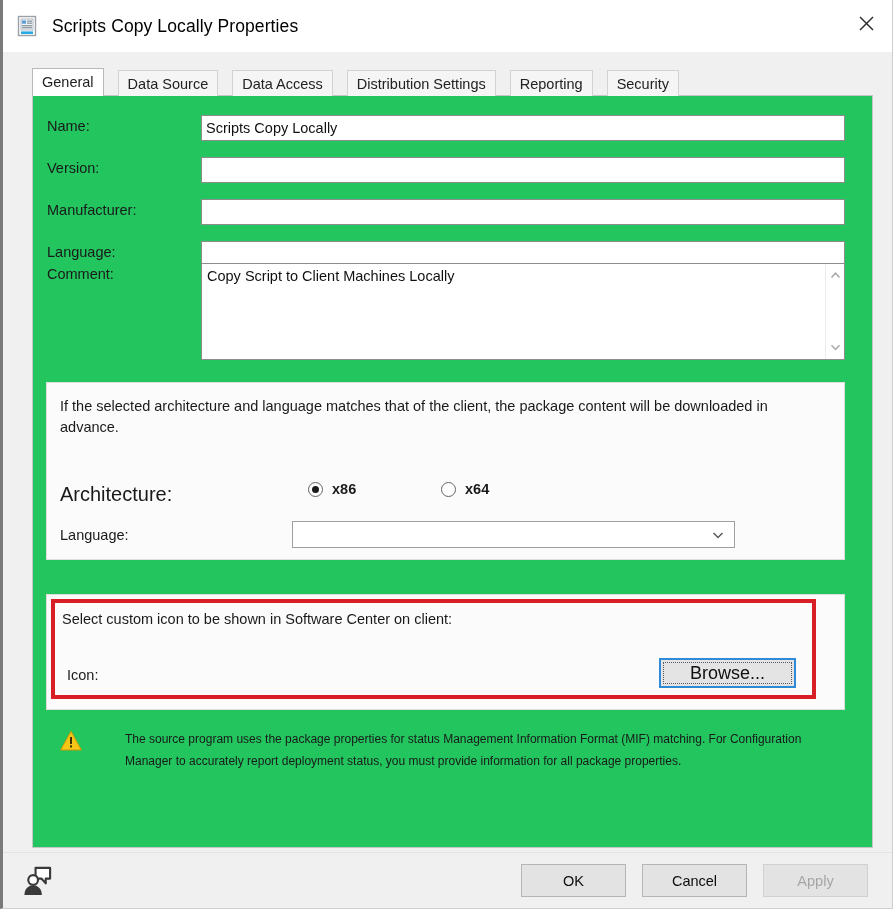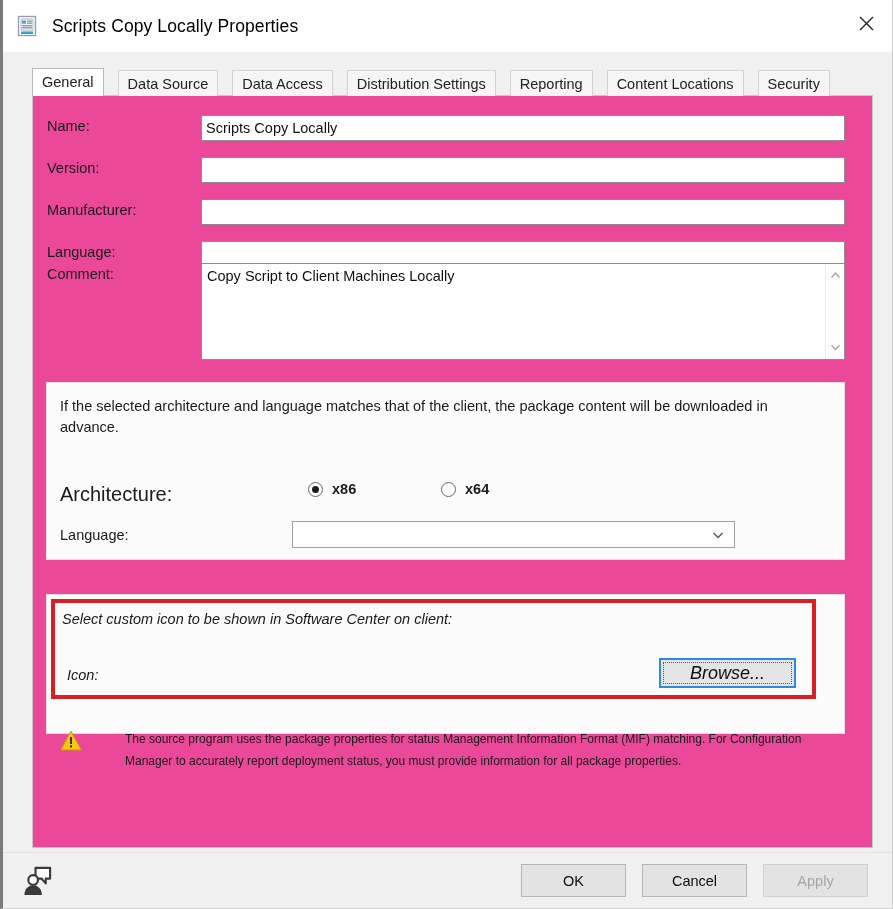--- a/index.html
+++ b/index.html
@@ -93,21 +93,21 @@
     position: relative;
     z-index: 4;
   }
 
   
   #tabpanel {
     position: relative;
     margin: 0 19px 0 29px;
     height: 753px;
     box-sizing: border-box;
-    background: #ec4899;
+    background: #22c55e;
     border: 1px solid #c6c6c6;
     margin-top: -1px;
   }
   #tabpanel-inner {
     position: relative;
     width: 100%;
     height: 100%;
   }
 
   
@@ -276,22 +276,21 @@
     top: 50%;
     transform: translateY(-50%);
     width: 14px; height: 14px;
   }
 
   
   #icon-group {
     left: 13px;
     top: 498px;
     width: 799px;
-    height: 140px;
-    font-style: italic;
+    height: 116px;
   }
   #icon-group-highlight {
     position: absolute;
     left: 4px;
     top: 4px;
     width: 765px;
     height: 100px;
     box-sizing: border-box;
     border: 4px solid #d81f26;
     pointer-events: none;
@@ -423,21 +422,20 @@
       </svg>
     </div>
   </div>
 
   <div id="tabstrip">
     <div class="tab active"><span>General</span></div>
     <div class="tab"><span>Data Source</span></div>
     <div class="tab"><span>Data Access</span></div>
     <div class="tab"><span>Distribution Settings</span></div>
     <div class="tab"><span>Reporting</span></div>
-    <div class="tab"><span>Content Locations</span></div>
     <div class="tab"><span>Security</span></div>
   </div>
 
   <div id="tabpanel">
     <div id="tabpanel-inner">
 
       <div class="field-row" style="top:19px">
         <span class="field-label">Name:</span>
         <input class="textbox" type="text" value="Scripts Copy Locally" style="">
       </div>

